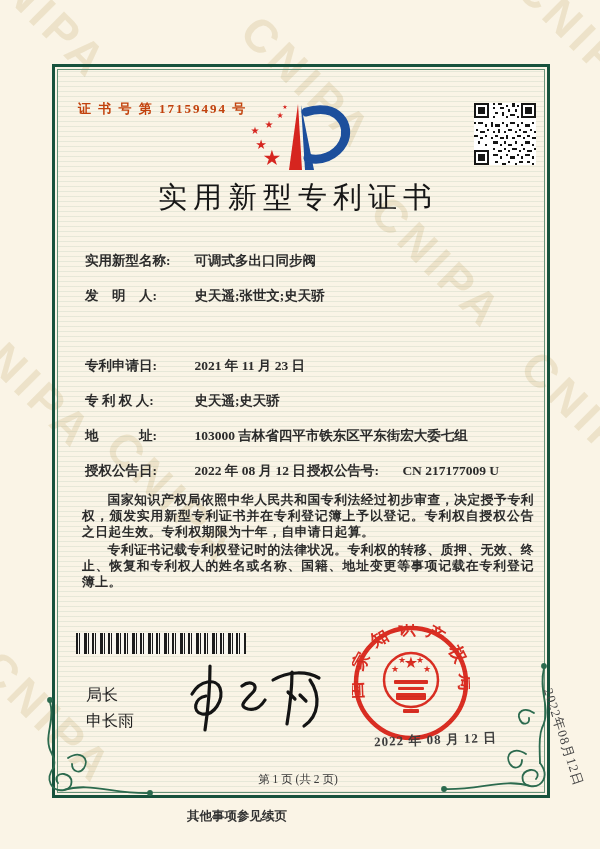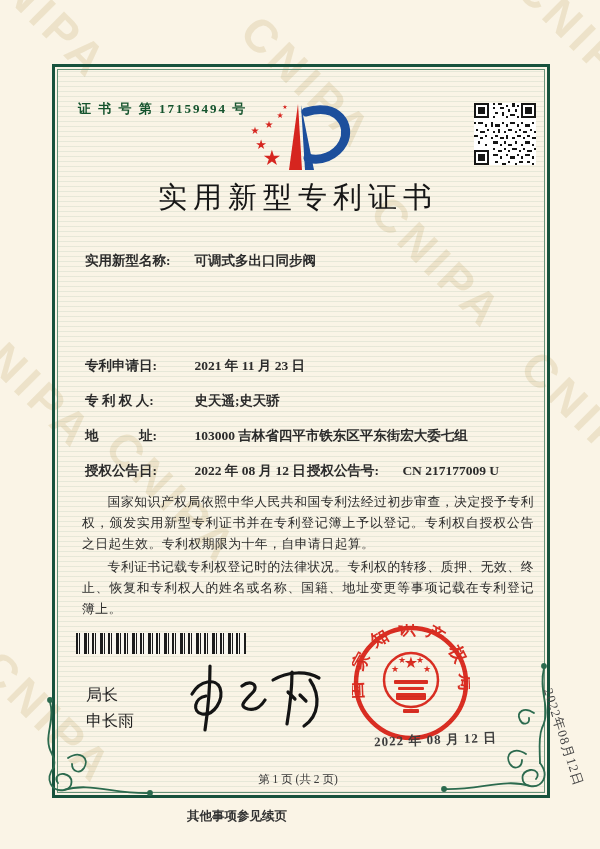--- a/index.html
+++ b/index.html
@@ -9,29 +9,29 @@
   
   .wm{position:absolute;z-index:0;font-family:"Liberation Sans","DejaVu Sans",sans-serif;
       font-weight:bold;font-size:46px;letter-spacing:5px;color:#e3d5b3;opacity:.55;
       transform:rotate(45deg);white-space:nowrap;pointer-events:none;}
   
   .frame{position:absolute;left:52px;top:64px;width:492px;height:728px;z-index:1;
          border:3px solid #17523d;}
   .frame-inner{position:absolute;inset:2px;border:1px solid #679379;
          background:repeating-linear-gradient(0deg,rgba(118,160,134,.15) 0 1px,transparent 1px 5px);}
   
-  .cert-no{left:78px;top:100px;font-size:13px;letter-spacing:2px;color:#14532d;font-weight:600;z-index:2;}
+  .cert-no{left:78px;top:100px;font-size:13px;letter-spacing:2px;color:#c2410c;font-weight:600;z-index:2;}
   .title{left:52px;top:178px;width:492px;text-align:center;font-size:29px;font-weight:400;
          letter-spacing:6px;color:#161616;z-index:2;}
   .field-row{left:85px;width:450px;font-size:13.5px;font-weight:600;color:#2b2b2b;z-index:2;white-space:nowrap;}
   .flabel{display:inline-block;min-width:86px;}
   .fvalue{margin-left:20px;}
   .pair2{position:absolute;left:222px;top:0;}
-  .paras{left:82px;top:492px;width:452px;z-index:2;font-size:12.8px;line-height:21px;
-         text-align:justify;color:#2b2b2b;letter-spacing:.5px;}
+  .paras{left:82px;top:492px;width:452px;z-index:2;font-size:12.8px;line-height:16px;
+         text-align:justify;color:#2b2b2b;letter-spacing:.5px;font-weight:bold;}
   .paras p{margin:0 0 2px 0;text-indent:2em;}
   .barcode{left:76px;top:633px;width:170px;height:21px;z-index:2;
      background:repeating-linear-gradient(90deg,#1c1c1c 0 2px,#f8f6ef 2px 3px,#1c1c1c 3px 4px,#f8f6ef 4px 8px,#1c1c1c 8px 11px,#f8f6ef 11px 12px,#1c1c1c 12px 13px,#f8f6ef 13px 16px);}
   .signer{left:86px;top:682px;z-index:2;font-family:"Liberation Sans","DejaVu Sans",sans-serif;
           font-size:16px;font-weight:400;color:#222;line-height:26px;}
   .signature{left:170px;top:658px;z-index:2;}
   .seal{left:352px;top:624px;z-index:3;mix-blend-mode:multiply;opacity:.94;}
   .seal-date{left:374px;top:731px;z-index:4;font-size:13px;font-weight:600;color:#3d3d3d;
              letter-spacing:1px;transform:rotate(-2deg);white-space:nowrap;}
   .edge-date{left:556px;top:686px;z-index:4;font-size:13px;color:#444;letter-spacing:1px;
@@ -94,20 +94,24 @@
         <rect x="2" y="24" width="3" height="3"></rect>
       <path d="M9 0h1v1h-1zM11 0h2v1h-2zM15 1h1v1h-1zM18 0h1v2h-1zM20 1h1v1h-1zM9 2h1v1h-1zM12 2h2v1h-2zM16 3h1v1h-1zM19 3h1v1h-1zM10 4h1v1h-1zM13 4h1v2h-1zM17 5h2v1h-2zM9 6h1v1h-1zM15 6h1v1h-1zM20 6h1v1h-1zM0 9h1v1h-1zM2 9h2v1h-2zM5 10h1v1h-1zM8 9h1v2h-1zM10 10h2v1h-2zM13 9h1v1h-1zM15 10h1v1h-1zM17 9h2v1h-2zM20 10h1v1h-1zM22 9h1v1h-1zM24 10h2v1h-2zM27 9h1v1h-1zM1 12h1v1h-1zM3 13h2v1h-2zM6 12h1v1h-1zM9 13h1v1h-1zM11 12h1v2h-1zM14 13h1v1h-1zM16 12h2v1h-2zM19 13h1v1h-1zM21 12h1v1h-1zM23 13h2v1h-2zM26 12h1v1h-1zM28 13h1v1h-1zM0 15h2v1h-2zM3 16h1v1h-1zM5 15h1v1h-1zM8 16h1v1h-1zM10 15h1v1h-1zM12 16h2v1h-2zM15 15h1v2h-1zM18 16h1v1h-1zM20 15h2v1h-2zM23 16h1v1h-1zM25 15h1v1h-1zM27 16h2v1h-2zM2 18h1v1h-1zM5 19h1v1h-1zM9 18h2v1h-2zM12 19h1v1h-1zM14 18h1v1h-1zM16 19h2v1h-2zM19 18h1v1h-1zM22 19h1v1h-1zM24 18h2v1h-2zM27 19h1v1h-1zM9 21h1v1h-1zM11 22h2v1h-2zM14 21h1v1h-1zM16 22h1v1h-1zM18 21h2v1h-2zM21 22h1v1h-1zM23 21h1v1h-1zM25 22h2v1h-2zM28 21h1v1h-1zM9 24h2v1h-2zM12 25h1v1h-1zM15 24h1v1h-1zM17 25h2v1h-2zM20 24h1v1h-1zM22 25h1v1h-1zM24 24h2v1h-2zM27 25h1v1h-1zM10 27h1v1h-1zM13 28h2v1h-2zM16 27h1v1h-1zM19 28h1v1h-1zM21 27h2v1h-2zM25 27h1v1h-1zM27 28h1v1h-1z"></path>
     </g>
   </svg>
 
   <div class="abs title">实用新型专利证书</div>
 
   <div class="abs field-row" style="top:252px">
     <span class="flabel">实用新型名称:</span>
     <span class="fvalue">可调式多出口同步阀</span>
+  </div>
+  <div class="abs field-row" style="top:287px">
+    <span class="flabel">发　明　人:</span>
+    <span class="fvalue">史天遥;张世文;史天骄</span>
   </div>
   <div class="abs field-row" style="top:357px">
     <span class="flabel">专利申请日:</span>
     <span class="fvalue">2021 年 11 月 23 日</span>
   </div>
   <div class="abs field-row" style="top:392px">
     <span class="flabel">专 利 权 人:</span>
     <span class="fvalue">史天遥;史天骄</span>
   </div>
   <div class="abs field-row" style="top:427px">

